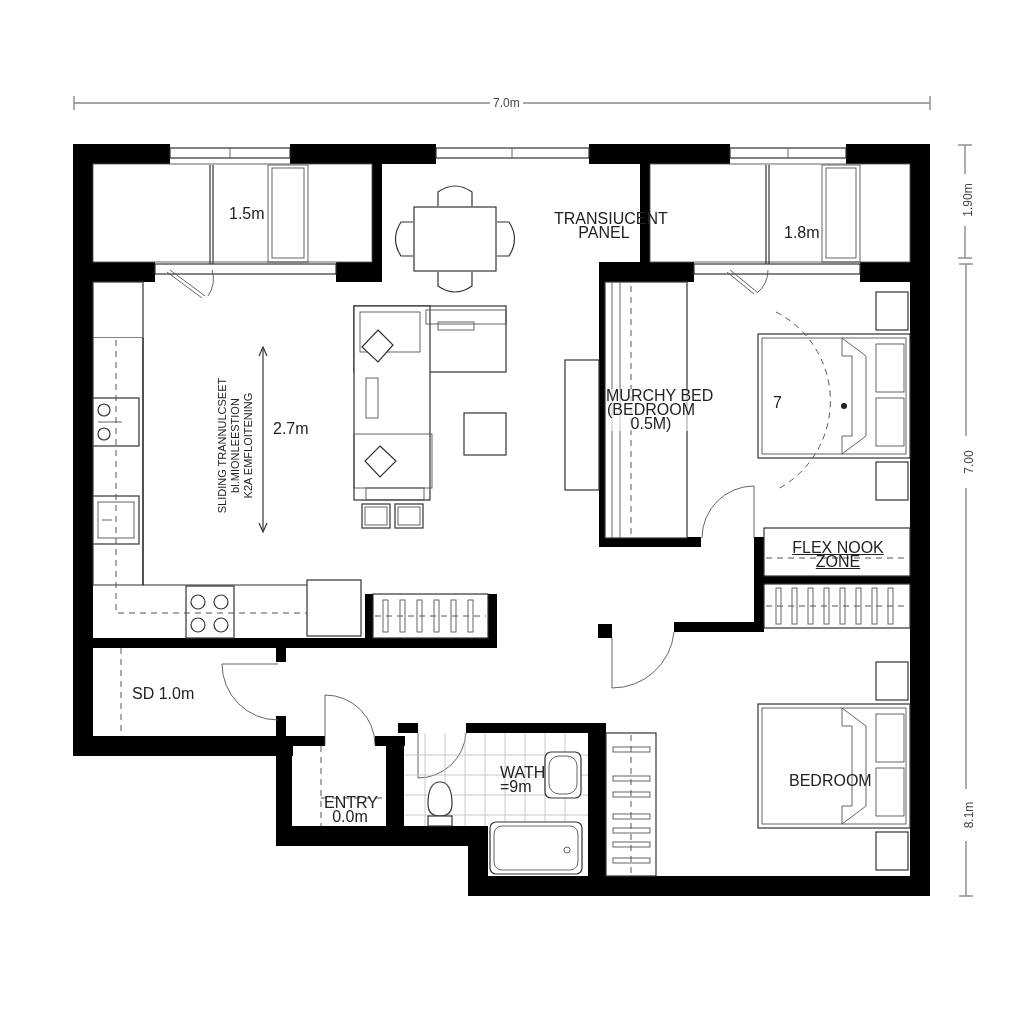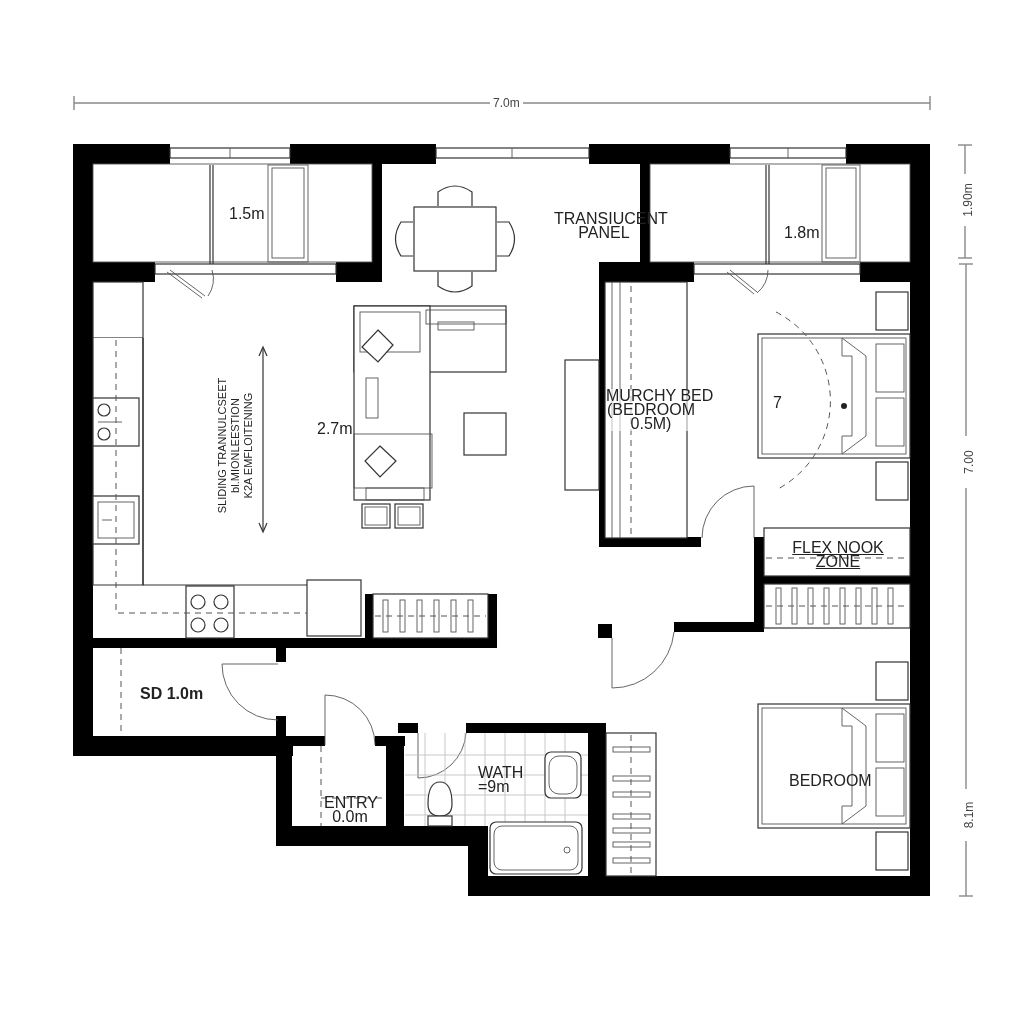--- a/index.html
+++ b/index.html
@@ -287,40 +287,40 @@
 <div class="lbl" style="left:554px; top:212px; width:100px;">
   <div>TRANSIUCENT</div>
   <div>PANEL</div>
 </div>
 
 <div class="lbl vert" style="left:140px; top:426px; width:190px; font-size:11px; line-height:13px; text-align:center;">
   <div>SLIDING TRANNULCSEET</div>
   <div>bl.MIONLEESTION</div>
   <div>K2A EMFLOITENING</div>
 </div>
-<span class="lbl" style="left:273px; top:422px;margin-left:44px;">2.7m</span>
+<span class="lbl" style="left:273px; top:422px;">2.7m</span>
 
 <div class="lbl" style="left:606px; top:377px; width:90px; background:rgba(255,255,255,0.6);margin-top:12px;">
   <div>MURCHY BED</div>
   <div>(BEDROOM</div>
   <div>0.5M)</div>
 </div>
 
 <span class="lbl" style="left:773px; top:396px;">7</span>
 
 <div class="lbl" style="left:790px; top:541px; width:96px;text-decoration:underline;">
   <div>FLEX NOOK</div>
   <div>ZONE</div>
 </div>
 
-<span class="lbl" style="left:140px; top:687px;font-weight:bold;">SD  1.0m</span>
+<span class="lbl" style="left:132px; top:687px;">SD  1.0m</span>
 
 <div class="lbl" style="left:324px; top:796px; width:52px;">
   <div>ENTRY</div>
   <div>0.0m</div>
 </div>
 
-<div class="lbl" style="left:478px; top:766px; width:50px; text-align:left;">
+<div class="lbl" style="left:500px; top:766px; width:50px; text-align:left;">
   <div>WATH</div>
   <div>=9m</div>
 </div>
 
 <span class="lbl" style="left:789px; top:774px;">BEDROOM</span>
 
 </body></html>

